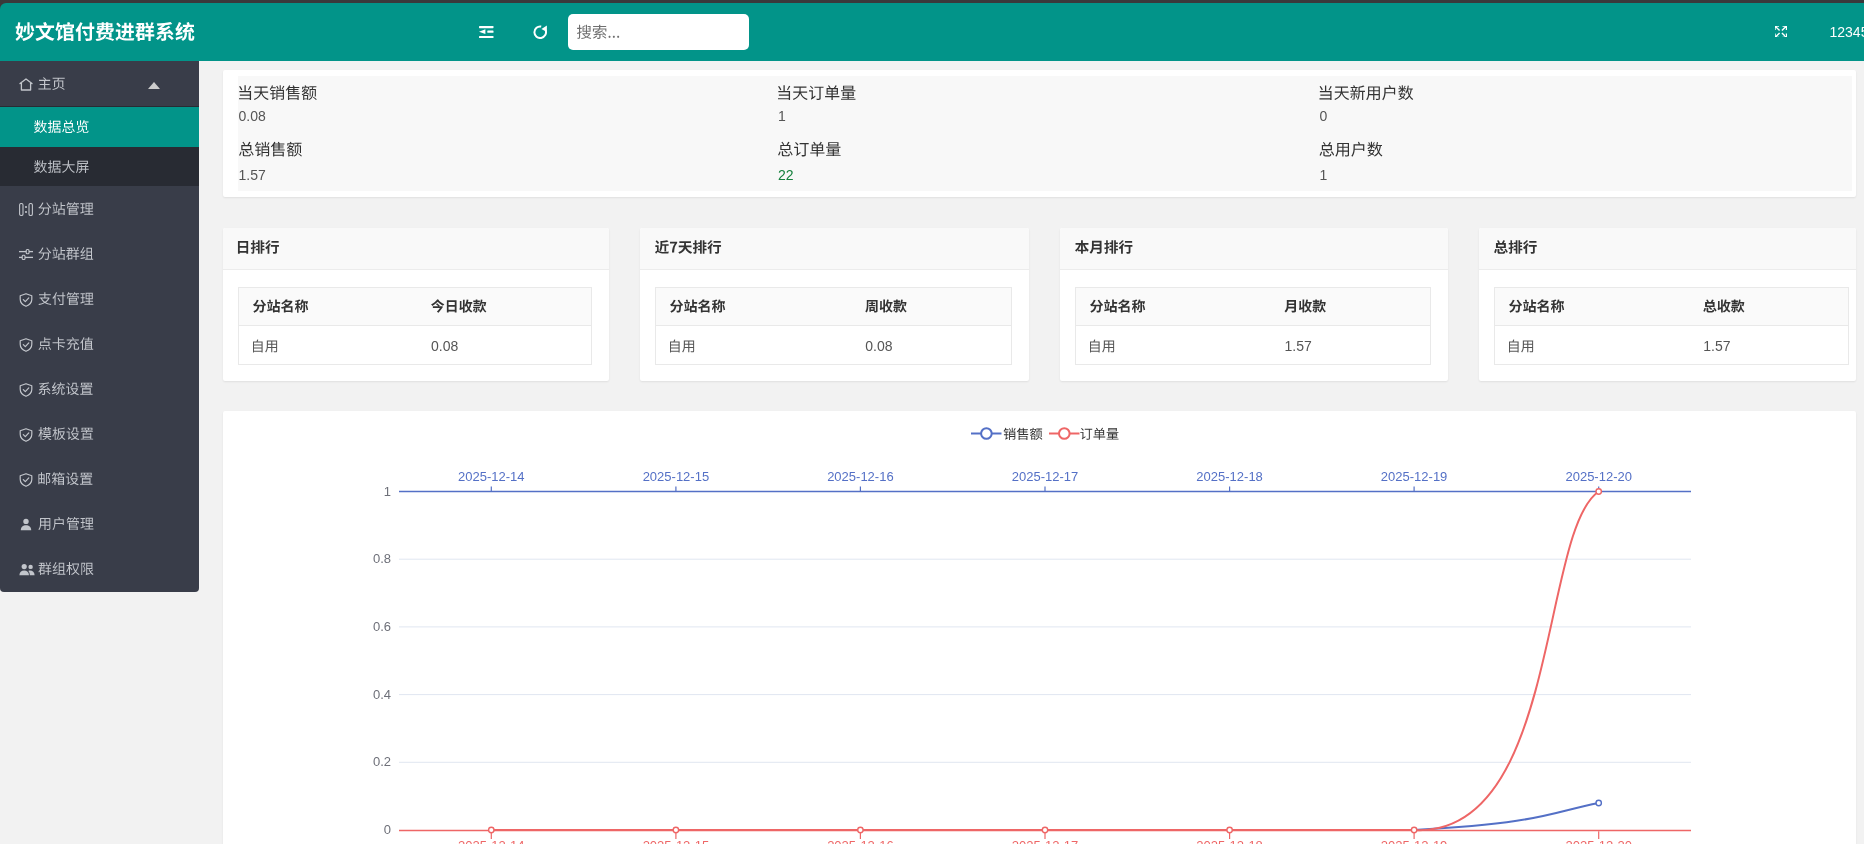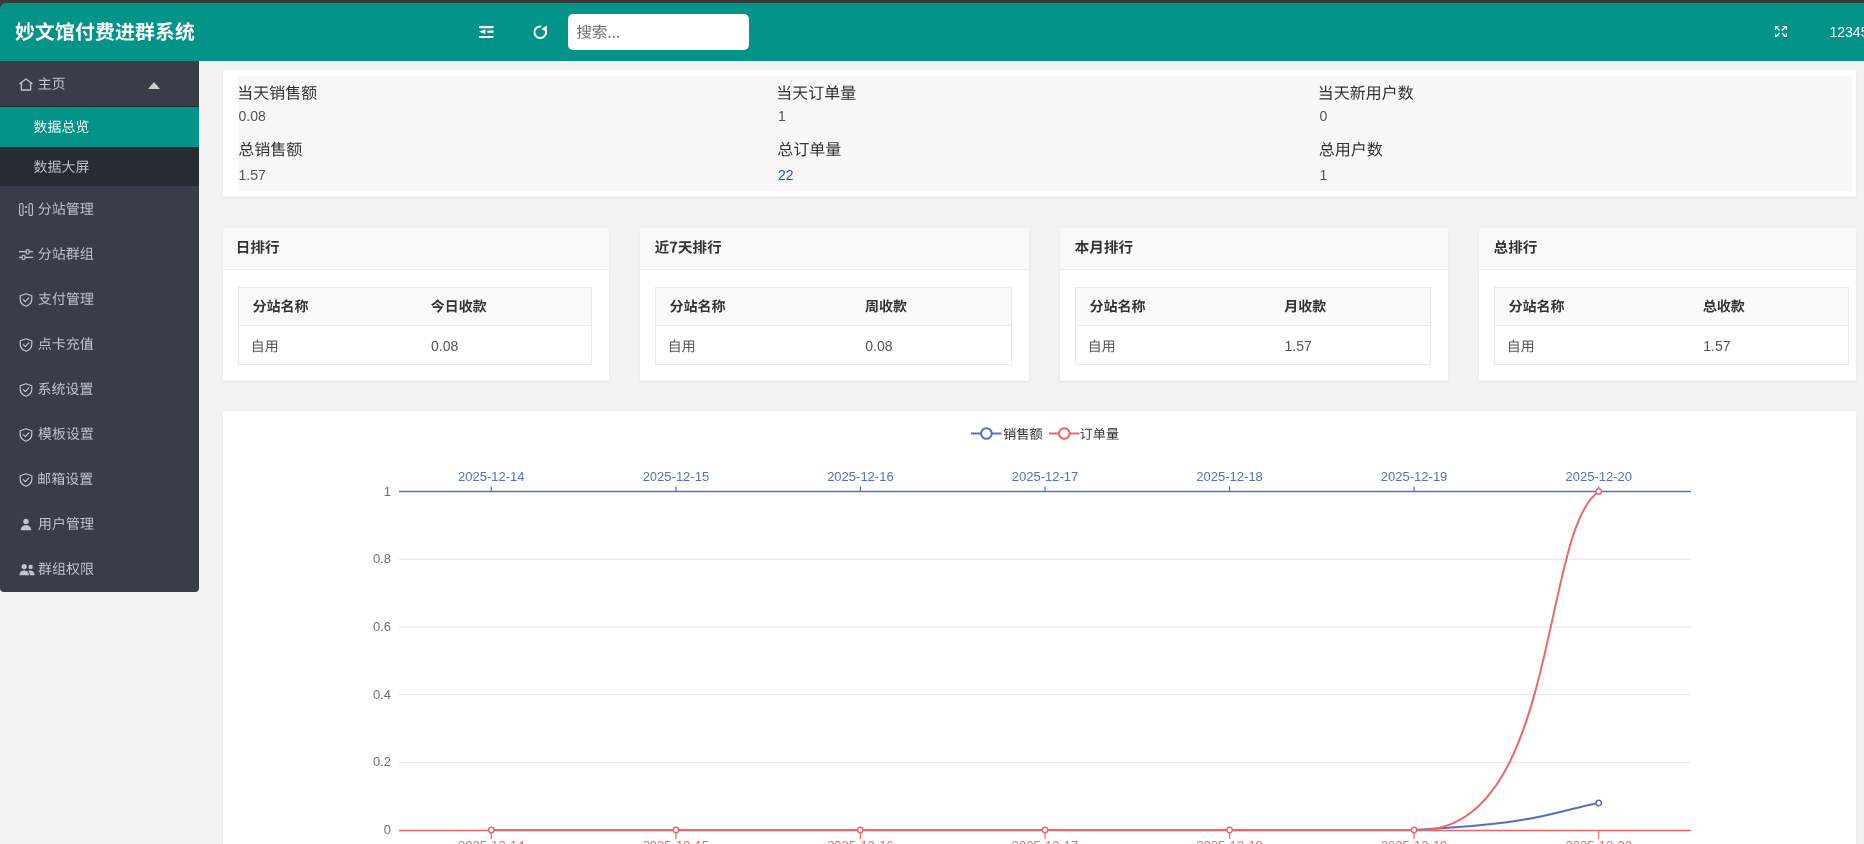--- a/index.html
+++ b/index.html
@@ -174,21 +174,21 @@
 <circle cx="822.0" cy="419" r="2.7" fill="#ffffff" stroke="#ee6666" stroke-width="1.4"></circle>
 <circle cx="1006.6" cy="419" r="2.7" fill="#ffffff" stroke="#ee6666" stroke-width="1.4"></circle>
 <circle cx="1191.1" cy="419" r="2.7" fill="#ffffff" stroke="#ee6666" stroke-width="1.4"></circle>
 <circle cx="1375.7" cy="392" r="2.7" fill="#ffffff" stroke="#5470c6" stroke-width="1.4"></circle>
 <circle cx="1375.7" cy="80.5" r="2.7" fill="#ffffff" stroke="#ee6666" stroke-width="1.4"></circle>
 </svg>
 <div style="position:absolute;left:238.5px;top:107.7px;font-size:14px;color:#555555;font-weight:normal;line-height:16px;white-space:nowrap">0.08</div>
 <div style="position:absolute;left:778px;top:107.7px;font-size:14px;color:#555555;font-weight:normal;line-height:16px;white-space:nowrap">1</div>
 <div style="position:absolute;left:1319.5px;top:107.7px;font-size:14px;color:#555555;font-weight:normal;line-height:16px;white-space:nowrap">0</div>
 <div style="position:absolute;left:238.5px;top:166.5px;font-size:14px;color:#555555;font-weight:normal;line-height:16px;white-space:nowrap">1.57</div>
-<div style="position:absolute;left:778px;top:166.5px;font-size:14px;color:#1d4ed8;font-weight:normal;line-height:16px;white-space:nowrap">22</div>
+<div style="position:absolute;left:778px;top:166.5px;font-size:14px;color:#15803d;font-weight:normal;line-height:16px;white-space:nowrap">22</div>
 <div style="position:absolute;left:1319.5px;top:166.5px;font-size:14px;color:#555555;font-weight:normal;line-height:16px;white-space:nowrap">1</div>
 <div style="position:absolute;left:431.0px;top:338px;font-size:14px;color:#555555;font-weight:normal;line-height:16px;white-space:nowrap">0.08</div>
 <div style="position:absolute;left:865.3164556962025px;top:338px;font-size:14px;color:#555555;font-weight:normal;line-height:16px;white-space:nowrap">0.08</div>
 <div style="position:absolute;left:1284.5px;top:338px;font-size:14px;color:#555555;font-weight:normal;line-height:16px;white-space:nowrap">1.57</div>
 <div style="position:absolute;left:1703.2278481012659px;top:338px;font-size:14px;color:#555555;font-weight:normal;line-height:16px;white-space:nowrap">1.57</div>
 <div style="position:absolute;left:1829.5px;top:23.8px;font-size:14px;color:#fdfdfd;line-height:16px;white-space:nowrap">123456789</div>
 <svg style="position:absolute;left:0;top:0;pointer-events:none" width="1864" height="844" viewBox="0 0 1864 844">
 <g transform="translate(14.90,39.20)" fill="#ffffff">
       <path d="M9.6 -13.6C9.3 -11.5 8.9 -9.2 8.2 -7.8C8.8 -7.5 9.8 -7.1 10.3 -6.8C10.9 -8.4 11.5 -10.9 11.8 -13.1ZM15.3 -13.3C16.1 -11.6 16.9 -9.3 17.2 -7.7L19.4 -8.5C19.1 -10 18.3 -12.3 17.4 -14ZM16.5 -7.1C15.1 -3.1 12 -1.3 7.1 -0.5C7.6 0.1 8.2 1 8.4 1.7C13.8 0.5 17.1 -1.7 18.8 -6.5ZM12.5 -17V-4.6H14.7V-17ZM5.9 -10.8C5.7 -8.9 5.4 -7.2 4.9 -5.7L3.5 -6.8C3.8 -8 4.1 -9.4 4.4 -10.8ZM1 -6C1.9 -5.3 2.9 -4.5 3.9 -3.6C3.1 -2 2 -0.9 0.6 -0.1C1.1 0.3 1.7 1.2 2 1.8C3.5 0.8 4.7 -0.4 5.7 -2.1C6.2 -1.6 6.6 -1.2 6.9 -0.8L8.5 -2.6C8.1 -3.1 7.4 -3.6 6.7 -4.2C7.5 -6.5 8 -9.3 8.2 -12.8L6.8 -13.1L6.5 -13H4.9C5.1 -14.3 5.3 -15.6 5.5 -16.8L3.2 -16.9C3.1 -15.7 2.9 -14.4 2.6 -13H0.8V-10.8H2.2C1.8 -9 1.4 -7.3 1 -6Z M28.2 -16.4C28.7 -15.6 29.2 -14.4 29.4 -13.6H20.9V-11.3H24C25.1 -8.5 26.5 -6 28.3 -4C26.2 -2.4 23.6 -1.3 20.5 -0.5C21 0.1 21.7 1.2 22 1.8C25.2 0.8 27.9 -0.5 30.1 -2.3C32.2 -0.5 34.8 0.8 38 1.6C38.3 1 39 -0.1 39.6 -0.6C36.6 -1.3 34 -2.5 32 -4.1C33.7 -6 35.1 -8.4 36.1 -11.3H39.2V-13.6H30.5L32.2 -14.2C31.9 -15 31.3 -16.3 30.8 -17.2ZM30.1 -5.7C28.6 -7.3 27.4 -9.2 26.5 -11.3H33.4C32.6 -9.1 31.5 -7.2 30.1 -5.7Z M42.5 -17C42.1 -14.2 41.5 -11.3 40.4 -9.5C40.9 -9.1 41.8 -8.3 42.2 -7.9C42.8 -9 43.4 -10.5 43.8 -12.1H45.5C45.2 -11.3 45 -10.6 44.8 -10L46.7 -9.4C47.1 -10.4 47.7 -12 48.1 -13.5V-11.1H48.9V1.8H51.2V1.1H56.2V1.7H58.5V-4.9H51.2V-6H57.7V-11.1H59.1V-14.7H53.9L55.2 -15.1C55.1 -15.7 54.7 -16.5 54.3 -17.1L52 -16.5C52.3 -16 52.6 -15.3 52.7 -14.7H48.1V-13.9L46.6 -14.3L46.2 -14.2H44.3C44.5 -15 44.6 -15.8 44.8 -16.6ZM51.2 -0.9V-2.9H56.2V-0.9ZM51.2 -9.7H55.4V-7.9H51.2ZM51.2 -11.6H50.3V-12.7H56.6V-11.6ZM43.2 1.8C43.6 1.3 44.2 0.8 48.1 -1.9C47.9 -2.3 47.6 -3.3 47.5 -4L45.5 -2.7V-9.6H43.2V-2.3C43.2 -1.2 42.4 -0.3 41.9 0.1C42.3 0.5 42.9 1.3 43.2 1.8Z M67.9 -7.8C68.8 -6.3 70 -4.2 70.5 -3L72.8 -4.2C72.2 -5.4 70.9 -7.3 70 -8.8ZM74.7 -16.8V-12.7H67V-10.2H74.7V-1.1C74.7 -0.7 74.5 -0.5 74 -0.5C73.5 -0.5 71.7 -0.5 70.2 -0.6C70.6 0.1 71 1.1 71.1 1.8C73.3 1.8 74.8 1.8 75.8 1.4C76.8 1.1 77.1 0.4 77.1 -1.1V-10.2H79.4V-12.7H77.1V-16.8ZM65.3 -16.9C64.2 -13.9 62.4 -11 60.5 -9.2C60.9 -8.6 61.7 -7.3 61.9 -6.7C62.4 -7.2 62.9 -7.7 63.3 -8.3V1.8H65.8V-12.1C66.5 -13.4 67.2 -14.8 67.7 -16.1Z M89.1 -4.3C88.4 -2.1 87 -0.9 80.6 -0.3C81 0.2 81.5 1.2 81.6 1.8C88.7 0.8 90.7 -1 91.5 -4.3ZM90.3 -0.7C92.8 -0.1 96.3 1 98 1.8L99.3 0C97.5 -0.8 94 -1.8 91.6 -2.3ZM86.7 -11.9C86.7 -11.6 86.7 -11.3 86.6 -11H84.4L84.5 -11.9ZM88.9 -11.9H91.1V-11H88.8C88.9 -11.3 88.9 -11.6 88.9 -11.9ZM82.6 -13.4C82.5 -12.1 82.2 -10.5 82 -9.4H85.5C84.6 -8.7 83.2 -8.2 80.9 -7.8C81.3 -7.4 81.9 -6.5 82.1 -6C82.6 -6.1 83 -6.1 83.4 -6.3V-1.4H85.7V-5H94.2V-1.6H96.7V-6.9H85.4C86.9 -7.6 87.8 -8.5 88.3 -9.4H91.1V-7.3H93.4V-9.4H96.5C96.5 -9.1 96.4 -9 96.4 -8.9C96.3 -8.8 96.1 -8.8 95.9 -8.8C95.7 -8.7 95.3 -8.8 94.8 -8.8C95 -8.4 95.2 -7.7 95.2 -7.3C96 -7.3 96.7 -7.3 97.1 -7.3C97.6 -7.3 98 -7.5 98.3 -7.8C98.6 -8.2 98.8 -9 98.9 -10.4C98.9 -10.6 98.9 -11 98.9 -11H93.4V-11.9H97.6V-16H93.4V-17H91.1V-16H88.9V-17H86.8V-16H82.1V-14.4H86.8V-13.4L83.5 -13.4ZM88.9 -14.4H91.1V-13.4H88.9ZM93.4 -14.4H95.5V-13.4H93.4Z M101.2 -15.3C102.3 -14.3 103.7 -12.8 104.3 -11.9L106.1 -13.4C105.4 -14.3 104 -15.7 102.9 -16.6ZM114 -16.4V-13.6H111.7V-16.5H109.3V-13.6H106.8V-11.2H109.3V-10C109.3 -9.5 109.3 -9 109.3 -8.5H106.6V-6.2H108.9C108.6 -5 108 -3.9 106.9 -3C107.4 -2.7 108.4 -1.8 108.7 -1.4C110.2 -2.6 111 -4.4 111.3 -6.2H114V-1.7H116.3V-6.2H119V-8.5H116.3V-11.2H118.6V-13.6H116.3V-16.4ZM111.7 -11.2H114V-8.5H111.6C111.7 -9 111.7 -9.5 111.7 -9.9ZM105.5 -9.7H100.9V-7.5H103.2V-2.6C102.3 -2.2 101.4 -1.5 100.5 -0.5L102.1 1.8C102.8 0.6 103.7 -0.7 104.3 -0.7C104.7 -0.7 105.4 -0.1 106.3 0.4C107.8 1.2 109.5 1.4 112 1.4C114.1 1.4 117.4 1.3 118.8 1.2C118.8 0.5 119.2 -0.7 119.5 -1.3C117.5 -1 114.2 -0.8 112.1 -0.8C109.9 -0.8 108 -0.9 106.7 -1.7C106.2 -2 105.8 -2.2 105.5 -2.4Z M136.4 -17C136.2 -16 135.7 -14.5 135.3 -13.6L136.9 -13.1H132.6L133.8 -13.6C133.6 -14.5 133.1 -15.9 132.5 -16.9L130.5 -16.2C131.1 -15.3 131.5 -14 131.7 -13.1H130.5V-11H133.5V-9.2H130.8V-7H133.5V-4.9H130.1V-2.6H133.5V1.8H135.8V-2.6H139.4V-4.9H135.8V-7H138.6V-9.2H135.8V-11H139V-13.1H137.3C137.7 -14 138.3 -15.3 138.8 -16.5ZM127.1 -10.8V-9.5H125.4L125.5 -10.8ZM121.7 -16.1V-14.1H123.6L123.5 -12.8H120.6V-10.8H123.3L123.1 -9.5H121.6V-7.5H122.6C122.1 -6 121.4 -4.7 120.4 -3.7C120.9 -3.3 121.7 -2.3 121.9 -1.8C122.2 -2.1 122.5 -2.4 122.7 -2.7V1.8H124.9V0.8H129.7V-6H124.4C124.6 -6.5 124.8 -7 124.9 -7.5H129.3V-10.8H130.3V-12.8H129.3V-16.1ZM127.1 -12.8H125.8L125.9 -14.1H127.1ZM124.9 -3.9H127.4V-1.2H124.9Z M144.8 -4.3C143.9 -3.1 142.3 -1.7 140.8 -0.9C141.4 -0.5 142.4 0.3 142.9 0.7C144.3 -0.3 146.1 -1.9 147.3 -3.5ZM152.4 -3.2C153.9 -2 155.9 -0.3 156.8 0.7L158.9 -0.7C157.9 -1.8 155.9 -3.4 154.3 -4.4ZM152.8 -8.8C153.2 -8.5 153.6 -8 154 -7.6L148 -7.2C150.5 -8.5 153.1 -10.1 155.5 -12L153.8 -13.5C152.9 -12.8 151.9 -12 150.9 -11.4L146.9 -11.2C148.1 -12 149.3 -13 150.3 -14C152.9 -14.2 155.4 -14.6 157.4 -15.1L155.7 -17.1C152.3 -16.2 146.8 -15.7 141.8 -15.6C142.1 -15 142.4 -14.1 142.4 -13.5C143.9 -13.5 145.4 -13.6 147 -13.7C145.9 -12.7 144.9 -12 144.5 -11.7C143.9 -11.3 143.4 -11 142.9 -10.9C143.2 -10.3 143.5 -9.3 143.6 -8.9C144.1 -9.1 144.7 -9.2 147.9 -9.4C146.6 -8.6 145.5 -8 144.9 -7.8C143.6 -7.1 142.8 -6.8 142 -6.7C142.3 -6.1 142.6 -5 142.7 -4.5C143.4 -4.8 144.3 -4.9 148.9 -5.3V-0.9C148.9 -0.7 148.8 -0.6 148.4 -0.6C148.1 -0.6 146.9 -0.6 145.8 -0.6C146.2 0 146.6 1 146.7 1.7C148.2 1.7 149.3 1.7 150.2 1.3C151.1 1 151.3 0.3 151.3 -0.8V-5.5L155.5 -5.8C156 -5.2 156.4 -4.6 156.7 -4L158.6 -5.2C157.8 -6.5 156.1 -8.4 154.6 -9.8Z M173.6 -6.9V-1.2C173.6 0.8 174 1.5 175.8 1.5C176.2 1.5 176.9 1.5 177.2 1.5C178.8 1.5 179.3 0.6 179.5 -2.6C178.9 -2.8 177.9 -3.1 177.4 -3.6C177.4 -1 177.3 -0.6 177 -0.6C176.8 -0.6 176.4 -0.6 176.3 -0.6C176 -0.6 176 -0.6 176 -1.3V-6.9ZM169.8 -6.9C169.7 -3.5 169.5 -1.4 166.4 -0.1C166.9 0.4 167.6 1.3 167.9 1.9C171.5 0.2 172 -2.7 172.2 -6.9ZM160.7 -1.4 161.2 1C163.2 0.3 165.6 -0.7 167.9 -1.6L167.5 -3.7C165 -2.8 162.4 -1.9 160.7 -1.4ZM171.6 -16.5C171.9 -15.9 172.2 -15 172.4 -14.4H167.9V-12.2H171.1C170.3 -11.1 169.3 -9.9 168.9 -9.5C168.5 -9.1 167.9 -9 167.4 -8.9C167.7 -8.4 168.1 -7.1 168.2 -6.6C168.8 -6.9 169.8 -7 176.6 -7.7C176.9 -7.2 177.2 -6.7 177.3 -6.3L179.3 -7.3C178.8 -8.6 177.5 -10.5 176.5 -11.9L174.6 -11C174.9 -10.5 175.3 -10.1 175.6 -9.6L171.6 -9.2C172.3 -10.1 173.2 -11.2 173.9 -12.2H179.1V-14.4H173.6L174.9 -14.7C174.7 -15.3 174.2 -16.3 173.9 -17.1ZM161.2 -8.3C161.5 -8.4 162 -8.5 163.6 -8.7C163 -7.9 162.4 -7.2 162.2 -6.9C161.5 -6.2 161.1 -5.7 160.6 -5.6C160.8 -5 161.2 -3.9 161.3 -3.4C161.9 -3.7 162.7 -4 167.5 -5.1C167.4 -5.6 167.4 -6.5 167.5 -7.2L164.7 -6.6C166 -8.2 167.2 -10 168.1 -11.7L166 -13C165.7 -12.3 165.3 -11.6 164.9 -10.9L163.5 -10.8C164.6 -12.4 165.7 -14.3 166.4 -16.1L164 -17.2C163.3 -14.9 162 -12.5 161.6 -11.8C161.1 -11.2 160.8 -10.8 160.4 -10.7C160.7 -10 161.1 -8.8 161.2 -8.3Z"></path>
     </g>

